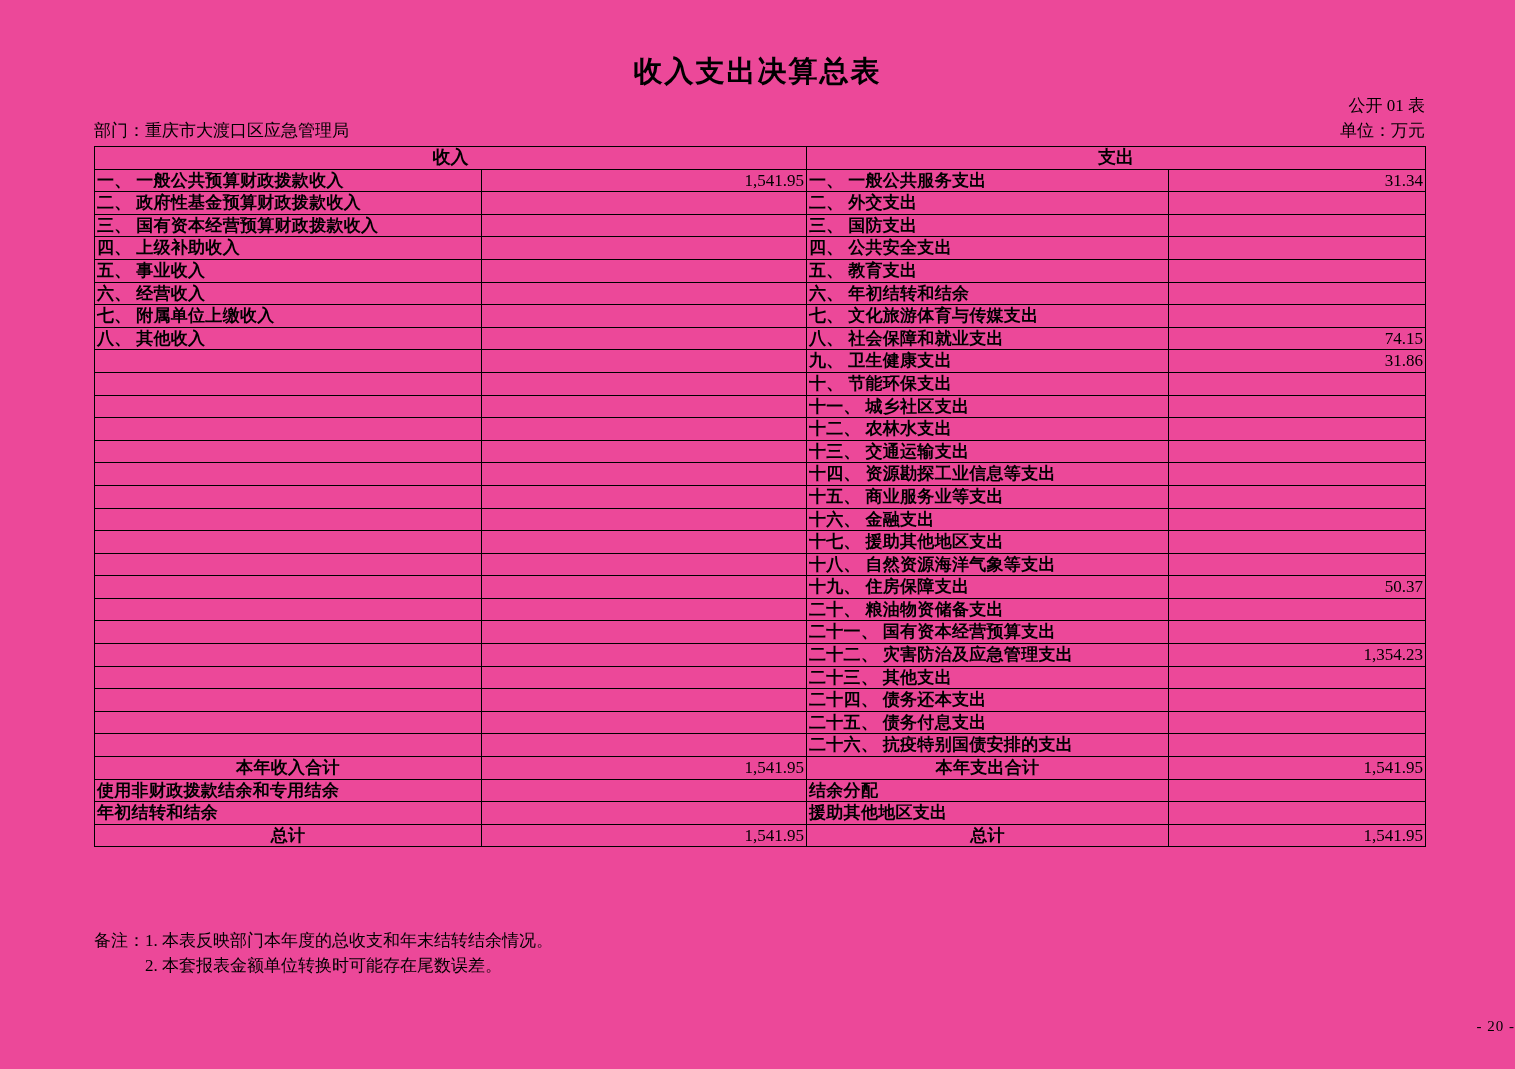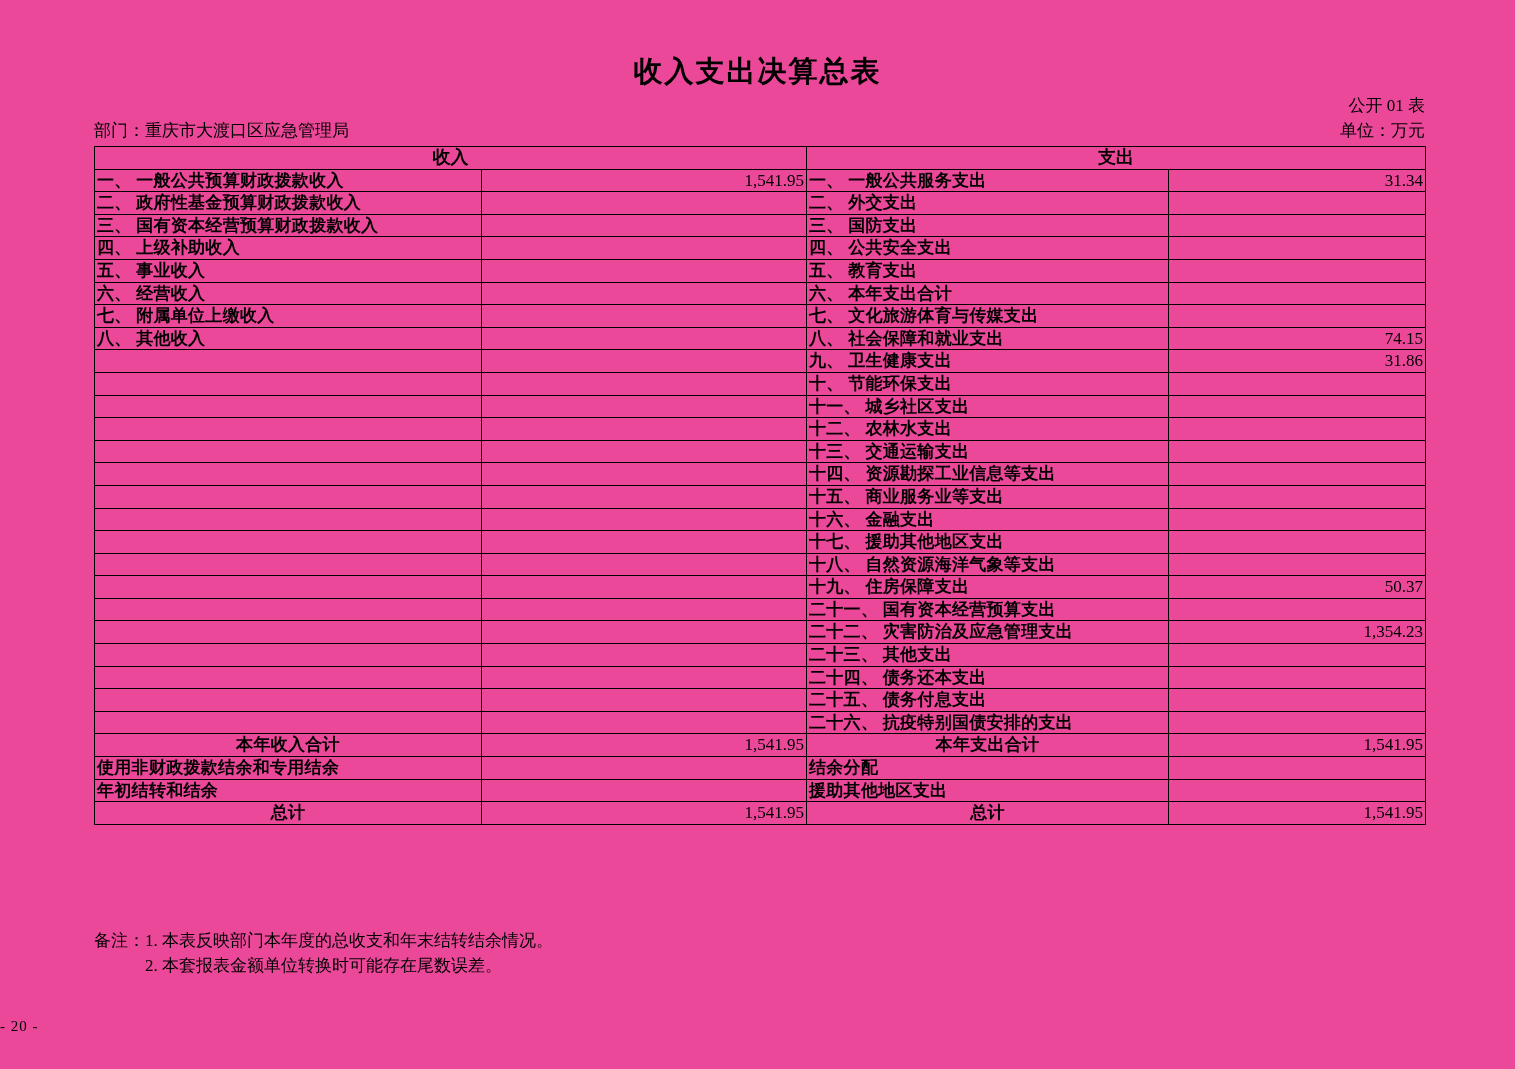--- a/index.html
+++ b/index.html
@@ -44,21 +44,21 @@
   td.lab { text-align:left; font-weight:bold; padding-left:3px; letter-spacing:0.3px; }
   td.val { text-align:right; font-weight:normal; padding-right:7px;margin-top:26px; }
   td.ctr { text-align:center; }
   .notes {
     position:absolute; top:928px; left:94px;
     font-size:17px; line-height:25px;
   }
   .note-indent { padding-left:51px; }
   .page-number {
     position:absolute; top:1018px; left:0; width:100%;
-    text-align:left; font-size:15px; letter-spacing:1px;
+    text-align:right; font-size:15px; letter-spacing:1px;
   }
 </style>
 </head>
 <body>
 
 <div class="page">
 
   <div class="title">收入支出决算总表</div>
 
   <div class="table-code">公开 01 表</div>
@@ -108,21 +108,21 @@
         </tr>
         <tr>
           <td class="lab">五、 事业收入</td>
           <td class="val"></td>
           <td class="lab">五、 教育支出</td>
           <td class="val"></td>
         </tr>
         <tr>
           <td class="lab">六、 经营收入</td>
           <td class="val"></td>
-          <td class="lab">六、 本年支出合计</td>
+          <td class="lab">六、 年初结转和结余</td>
           <td class="val"></td>
         </tr>
         <tr>
           <td class="lab">七、 附属单位上缴收入</td>
           <td class="val"></td>
           <td class="lab">七、 文化旅游体育与传媒支出</td>
           <td class="val"></td>
         </tr>
         <tr>
           <td class="lab">八、 其他收入</td>
@@ -188,20 +188,26 @@
           <td class="lab"></td>
           <td class="val"></td>
           <td class="lab">十八、 自然资源海洋气象等支出</td>
           <td class="val"></td>
         </tr>
         <tr>
           <td class="lab"></td>
           <td class="val"></td>
           <td class="lab">十九、 住房保障支出</td>
           <td class="val">50.37</td>
+        </tr>
+        <tr>
+          <td class="lab"></td>
+          <td class="val"></td>
+          <td class="lab">二十、 粮油物资储备支出</td>
+          <td class="val"></td>
         </tr>
         <tr>
           <td class="lab"></td>
           <td class="val"></td>
           <td class="lab">二十一、 国有资本经营预算支出</td>
           <td class="val"></td>
         </tr>
         <tr>
           <td class="lab"></td>
           <td class="val"></td>

